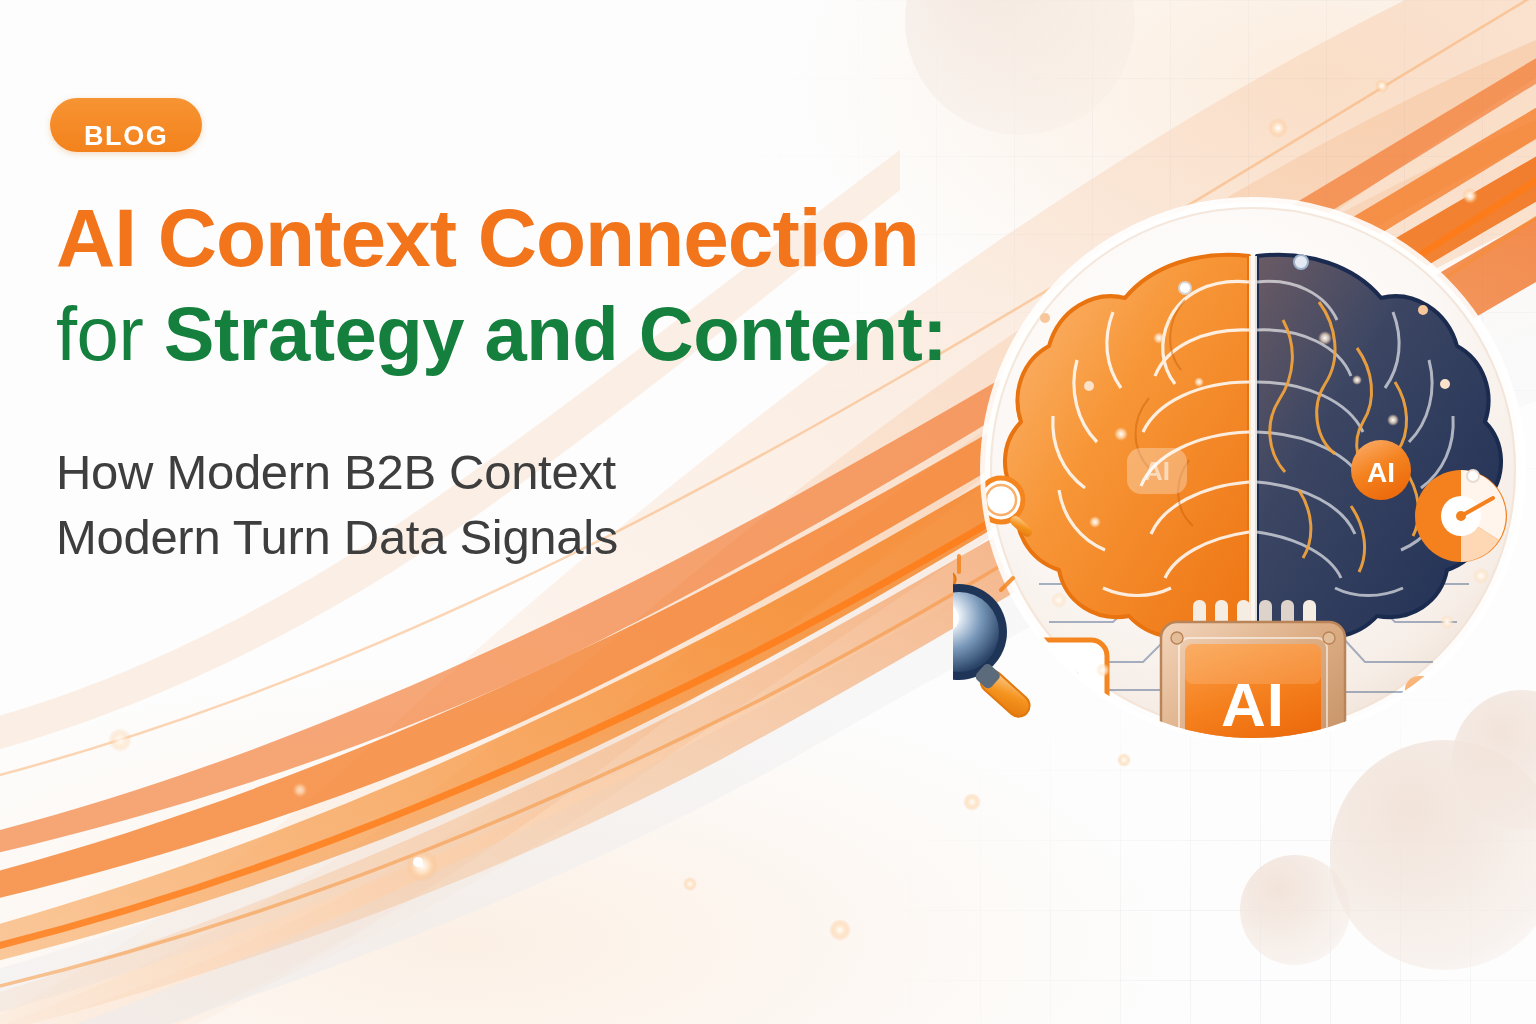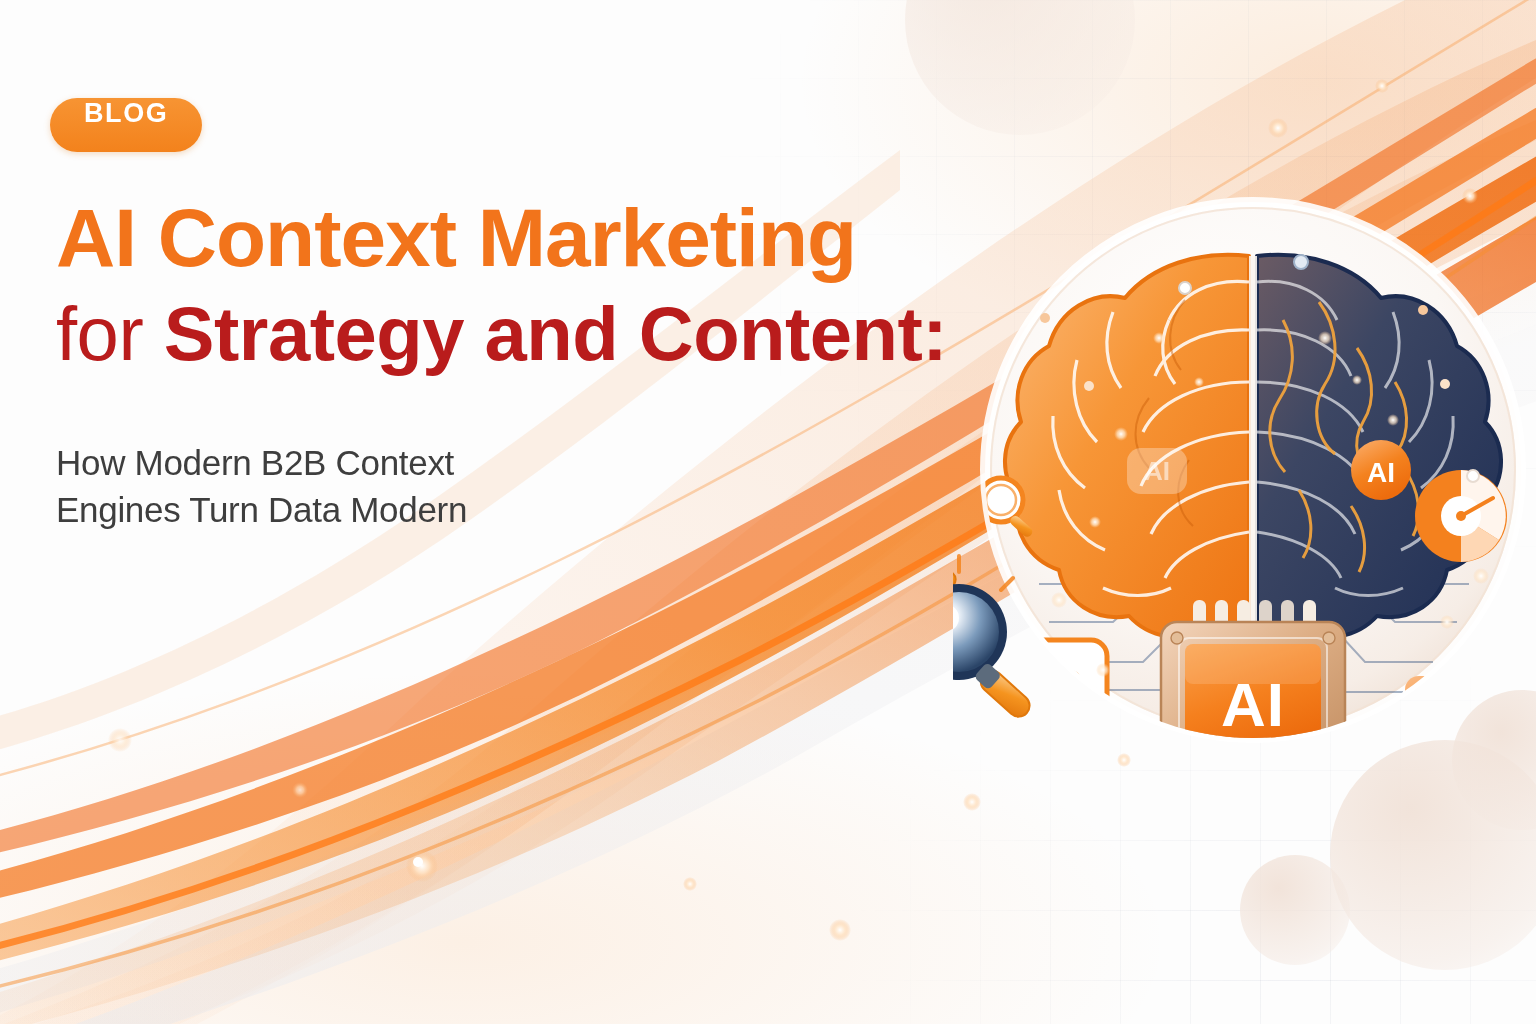--- a/index.html
+++ b/index.html
@@ -48,48 +48,48 @@
       radial-gradient(ellipse 70% 40% at 30% 92%, rgba(247,160,80,.14), transparent 66%);
   }
 
   
   .ribbons { position:absolute; inset:0; }
   .ribbons svg { position:absolute; inset:0; width:1536px; height:1024px; }
 
   
   .badge {
     position:absolute; left:50px; top:98px;
-    display:inline-flex; align-items:flex-start; justify-content:center;
+    display:inline-flex; align-items:flex-end; justify-content:center;
     height:54px; padding:0 34px;
     border-radius:27px;
     background:linear-gradient(180deg,#F79433 0%, #F3821C 100%);
     box-shadow:0 2px 6px rgba(220,130,40,.28);
     color:#fff; font-size:27px; font-weight:bold; letter-spacing:1.6px;
   }
 
   
   .headline {
     position:absolute; left:56px; top:196px; width:990px;
     font-stretch:condensed;
   }
   .h-line1 {
     font-size:82px; line-height:1.02; font-weight:bold;
     color:#F2741B; letter-spacing:-1px; white-space:nowrap;
   }
   .h-line2 {
     margin-top:14px;
     font-size:76px; line-height:1.05; letter-spacing:-0.5px;
-    color:#b91c1c; white-space:nowrap;
+    color:#15803d; white-space:nowrap;
   }
   .h-line2 .reg { font-weight:normal; }
   .h-line2 .bold { font-weight:bold; }
 
   .subhead {
     position:absolute; left:56px; top:440px; width:740px;
-    font-size:35px; line-height:1.33; font-weight:500;
+    font-size:49px; line-height:1.33; font-weight:500;
     color:#3E3E3E; letter-spacing:-0.3px;
   }
   .subhead .sl { display:block; white-space:nowrap; }
 
   
   .art {
     position:absolute; left:953px; top:170px;
     width:600px; height:600px;
   }
   .art svg { width:600px; height:600px; display:block; }
@@ -475,24 +475,24 @@
         <rect x="88" y="92" width="20" height="20" rx="5" fill="#5C6B7C" transform="rotate(42 88 92)"></rect>
       </g>
     </svg>
   </div>
 
   <div class="badge">
     <span>BLOG</span>
   </div>
 
   <div class="headline">
-    <div class="h-line1">AI Context Marketing</div>
+    <div class="h-line1">AI Context Connection</div>
     <div class="h-line2">
       <span class="reg">for </span><span class="bold">Strategy and Content:</span>
     </div>
   </div>
 
   <div class="subhead">
     <span class="sl">How Modern B2B Context</span>
-    <span class="sl">Engines Turn Data Modern</span>
+    <span class="sl">Modern Turn Data Signals</span>
   </div>
 
 </div>
 
 </body></html>

